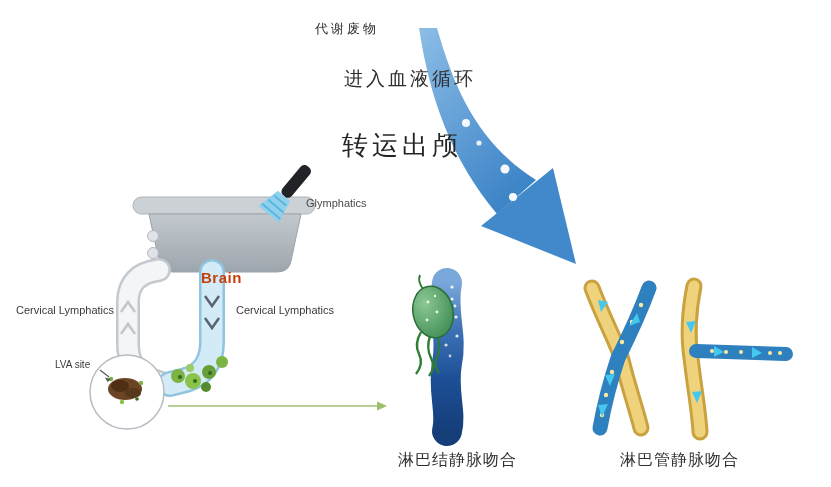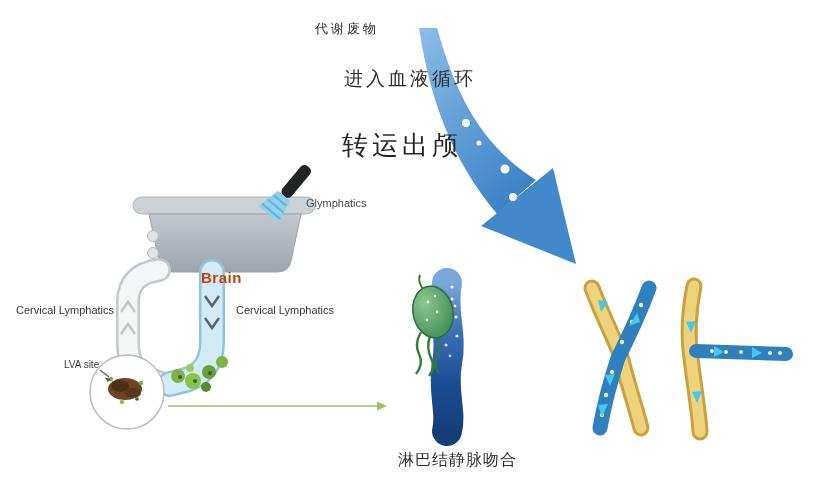--- a/index.html
+++ b/index.html
@@ -15,21 +15,21 @@
   .t-transport{left:342px;top:128px;font-size:26px;letter-spacing:4px;color:#242424;}
   .t-via-lva{left:540px;top:136px;font-size:17px;letter-spacing:2px;line-height:1.8;white-space:normal;width:110px;}
   .t-via-lva span{display:block;}
   .t-enter-blood{left:511px;top:264px;font-size:16px;letter-spacing:2px;}
   .t-node-caption{left:398px;top:450px;font-size:16px;letter-spacing:1px;}
   .t-vessel-caption{left:620px;top:450px;font-size:16px;letter-spacing:1px;}
   .t-glymphatics{left:306px;top:197px;font-size:11px;color:#4a4a4a;}
   .t-brain{left:201px;top:221px;font-size:15px;font-weight:bold;color:#c2410c;letter-spacing:0.5px;margin-top:48px;}
   .t-cervical{left:16px;top:304px;font-size:11px;color:#3a3a3a;}
   .t-meningeal{left:236px;top:304px;font-size:11px;color:#3a3a3a;}
-  .t-lva{left:64px;top:359px;font-size:10px;color:#3a3a3a;}
+  .t-lva{left:55px;top:359px;font-size:10px;color:#3a3a3a;}
 </style>
 </head>
 <body>
 
 <div class="canvas">
 
   <svg class="layer" width="831" height="487" viewBox="0 0 831 487">
     <defs>
       <linearGradient id="gArrow" x1="0" y1="0" x2="0.6" y2="1">
         <stop offset="0" stop-color="#8cbde6"></stop>
@@ -182,18 +182,19 @@
       <polygon points="752,347 752,358 762,353" fill="#45c8ef"></polygon>
       <polygon points="686,322 696,321 691,333" fill="#45c8ef"></polygon>
       <polygon points="692,392 702,391 697,403" fill="#45c8ef"></polygon>
     </g>
   </svg>
 
   <div class="t zh t-waste">代谢废物</div>
   <div class="t zh t-via-lymph">进入血液循环</div>
   <div class="t zh t-transport">转运出颅</div>
   <div class="t zh t-node-caption">淋巴结静脉吻合</div>
+  <div class="t zh t-vessel-caption">淋巴管静脉吻合</div>
   <div class="t t-glymphatics">Glymphatics</div>
   <div class="t t-brain">Brain</div>
   <div class="t t-cervical">Cervical Lymphatics</div>
   <div class="t t-meningeal">Cervical Lymphatics</div>
   <div class="t t-lva">LVA site</div>
 </div>
 
 </body></html>

